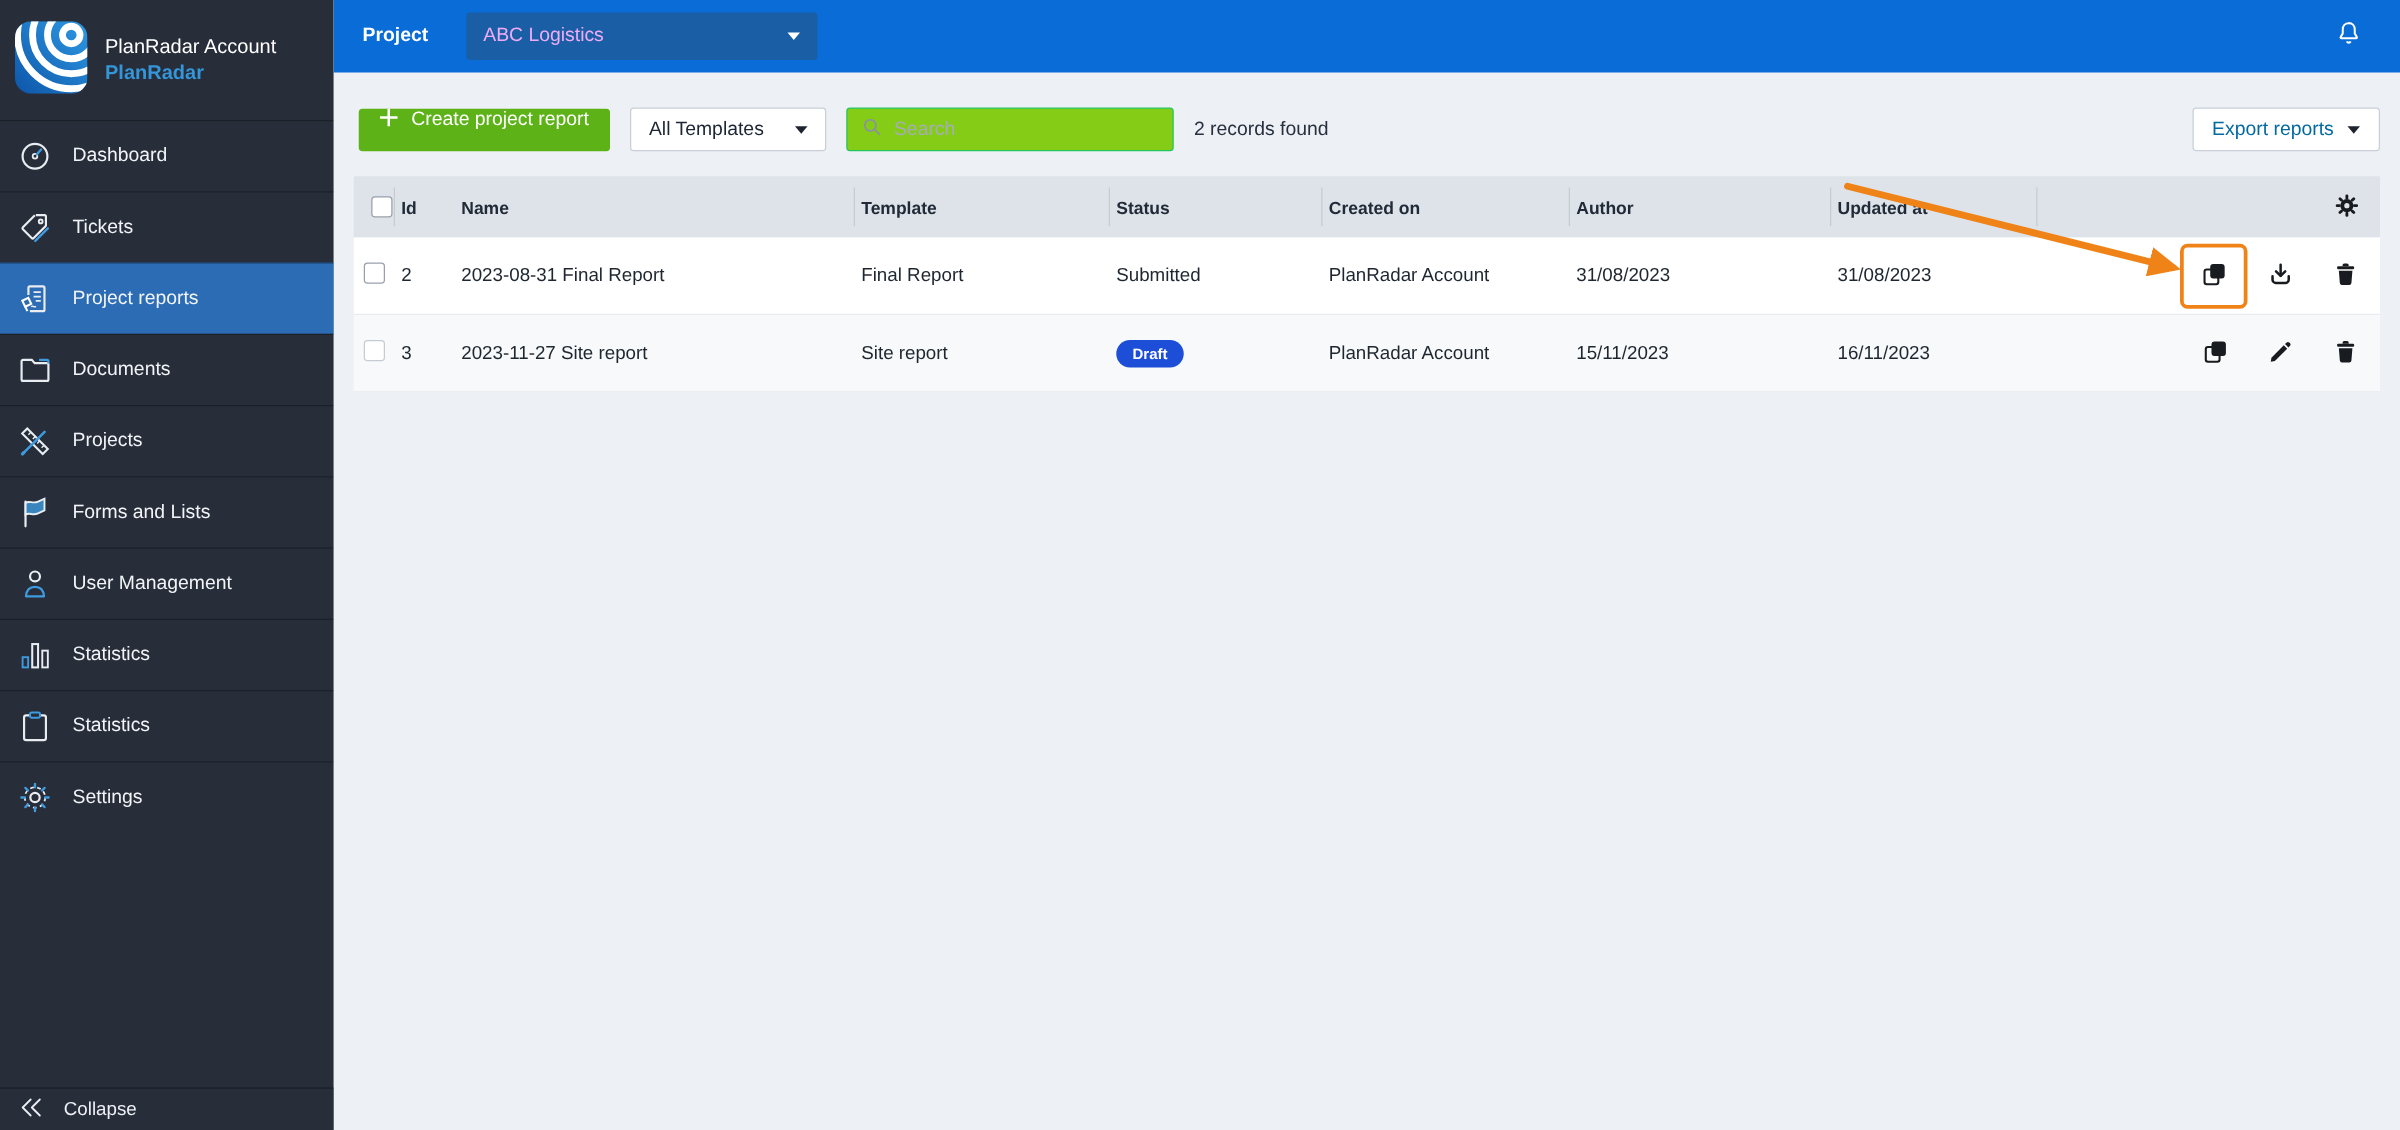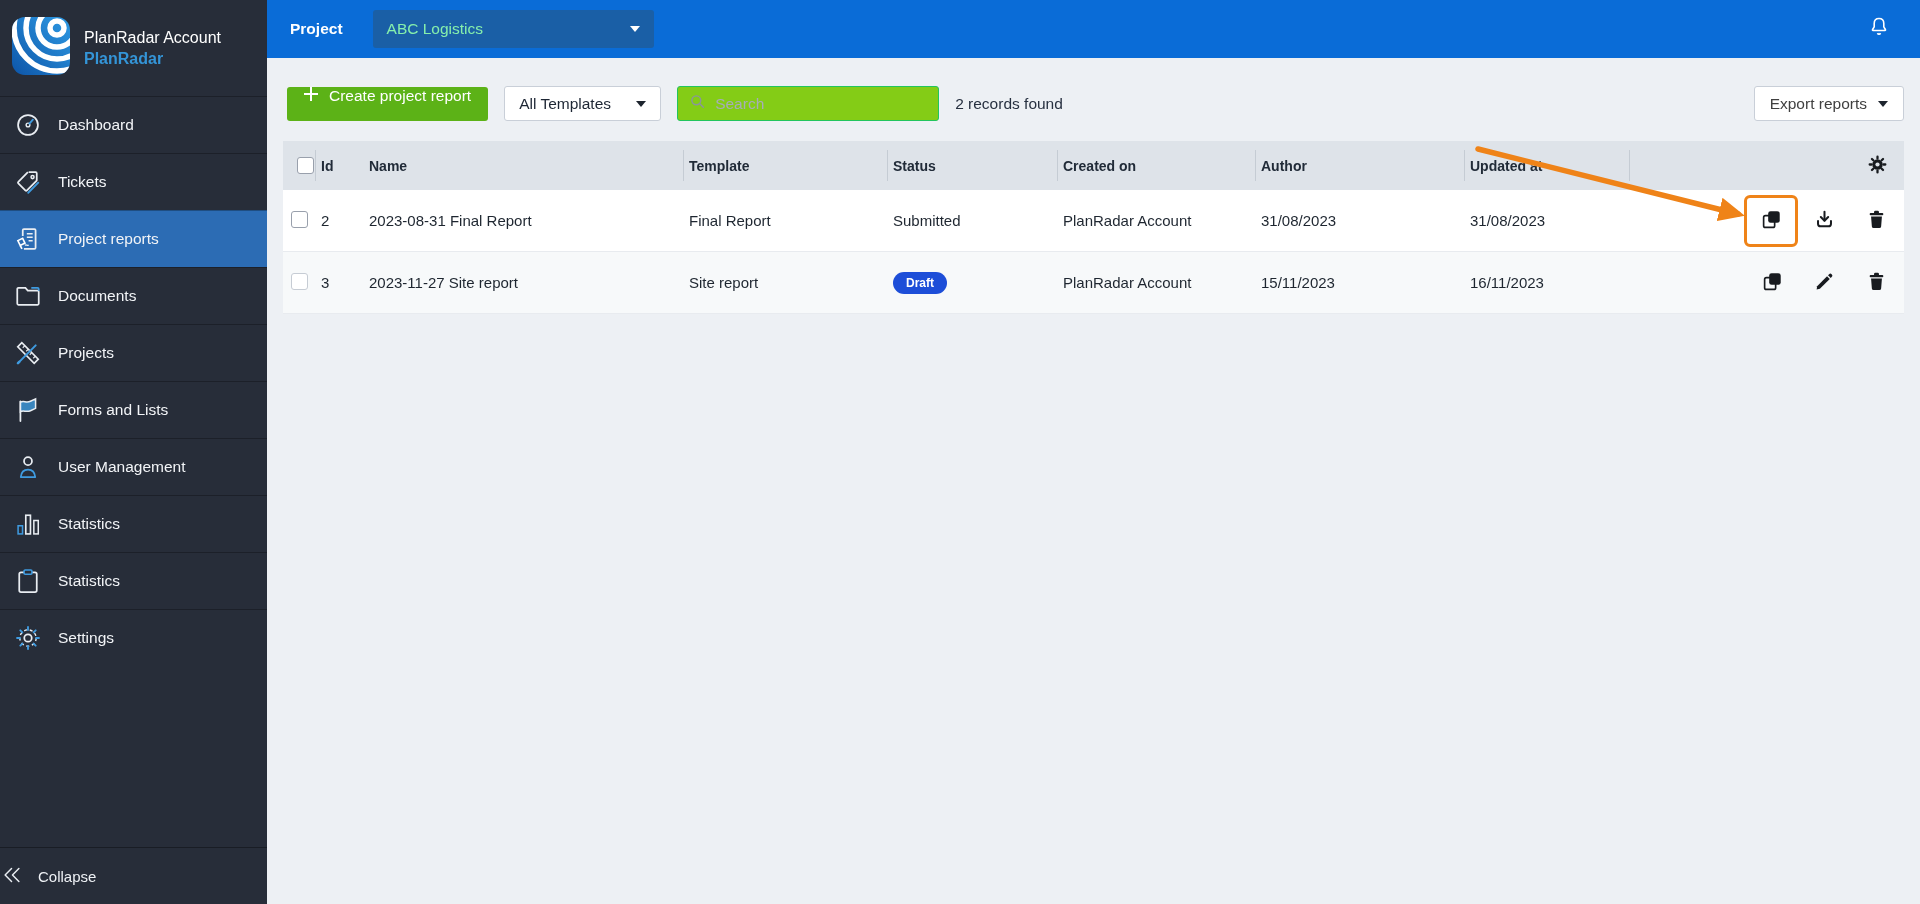--- a/index.html
+++ b/index.html
@@ -12,30 +12,30 @@
   .brand { display:flex; align-items:center; gap:14px; padding:14px 12px; height:96px; cursor:pointer; }
   .brand-logo { width:58px; height:58px; flex:none; }
   .brand-account { font-size:16px; color:#ffffff; line-height:1.45; }
   .brand-name { font-size:16px; font-weight:bold; color:#3495d8; line-height:1.3; }
   .nav { flex:1; }
   .nav-item { display:flex; align-items:center; gap:15px; height:57px; padding:0 13px;
     border-top:1px solid rgba(0,0,0,.28); font-size:15.5px; color:#f2f4f7; cursor:pointer; }
   .nav-item.active { background:#2c6cb4; }
   .nav-icon { width:30px; height:30px; flex:none; display:flex; align-items:center; justify-content:center; }
   .nav-icon svg { width:28px; height:28px; }
-  .collapse-bar { height:57px; border-top:1px solid rgba(0,0,0,.35); display:flex; align-items:center;
-    gap:15px; padding:0 1px; font-size:15px; cursor:pointer; background:#272d39; }
+  .collapse-bar { height:34px; border-top:1px solid rgba(0,0,0,.35); display:flex; align-items:center;
+    gap:15px; padding:0 14px; font-size:15px; cursor:pointer; background:#272d39; }
   .collapse-bar svg { width:22px; height:22px; }
 
   
   .main { flex:1; display:flex; flex-direction:column; position:relative; background:#edf0f4; }
 
   .topbar { height:58px; background:#0a6cd7; display:flex; align-items:center; padding:0 26px 0 23px; flex:none; }
   .topbar-label { color:#fff; font-weight:bold; font-size:15.5px; margin-right:30px; }
-  .project-select { width:281px; height:38px; background:#1a5fa6; border-radius:3px; color:#86efac;
+  .project-select { width:281px; height:38px; background:#1a5fa6; border-radius:3px; color:#f0abfc;
     display:flex; align-items:center; justify-content:space-between; padding:0 14px; font-size:15.5px; cursor:pointer; }
   .bell-btn { margin-left:auto; width:30px; height:30px; display:flex; align-items:center; justify-content:center; cursor:pointer; }
   .bell-btn svg { width:24px; height:24px; }
 
   .caret { width:0; height:0; border-left:5.5px solid transparent; border-right:5.5px solid transparent; border-top:6.5px solid #ffffff; }
   .caret.dark { border-top-color:#1d242e; }
 
   
   .toolbar { display:flex; align-items:center; margin:28px 16px 0 20px; height:35px; gap:16px; flex:none; }
   .btn-create { height:34px; background:#5cb217; border:none; border-radius:3px; color:#fff; font-size:15.5px;
@@ -46,21 +46,21 @@
   .plus-glyph::after  { top:6px; left:0; height:2.2px; width:14px; }
   .select-light { height:35px; background:#fff; border:1px solid #c9cfd8; border-radius:3px; font-size:15.5px;
     color:#1d2634; display:flex; align-items:center; justify-content:space-between; padding:0 14px; width:157px; cursor:pointer; }
   .search-box { width:262px; height:35px; background:#84cc16; border:1px solid #22c55e; border-radius:3px;
     display:flex; align-items:center; gap:8px; padding:0 10px; }
   .search-box svg { width:19px; height:19px; flex:none; }
   .search-box input { border:none; outline:none; flex:1; font-size:15.5px; font-family:inherit; color:#333; background:transparent; }
   .search-box input::placeholder { color:#a6adb8; }
   .records { font-size:15.5px; color:#273040; }
   .btn-export { margin-left:auto; height:35px; background:#fff; border:1px solid #c9cfd8; border-radius:3px;
-    font-size:15.5px; font-family:inherit; color:#404040; display:flex; align-items:center; gap:11px; padding:0 15px; cursor:pointer; }
+    font-size:15.5px; font-family:inherit; color:#0369a1; display:flex; align-items:center; gap:11px; padding:0 15px; cursor:pointer; }
 
   
   .table { margin:20px 16px 0 16px; }
   .tgrid { display:grid; grid-template-columns:32px 48px 320px 204px 170px 198px 209px 165px 1fr; align-items:center; }
   .thead { background:#dee3e9; height:49px; font-weight:bold; font-size:14px; color:#212b38; }
   .th { position:relative; height:100%; display:flex; align-items:center; padding-left:6px; }
   .th.sep::before { content:""; position:absolute; left:0; top:9px; bottom:9px; width:1px; background:#c5ccd4; }
   .trow { height:62px; background:#ffffff; border-bottom:1px solid #e8ebef; font-size:15px; color:#1e2630; }
   .trow.alt { background:#f7f9fa; }
   .td { padding-left:6px; }

